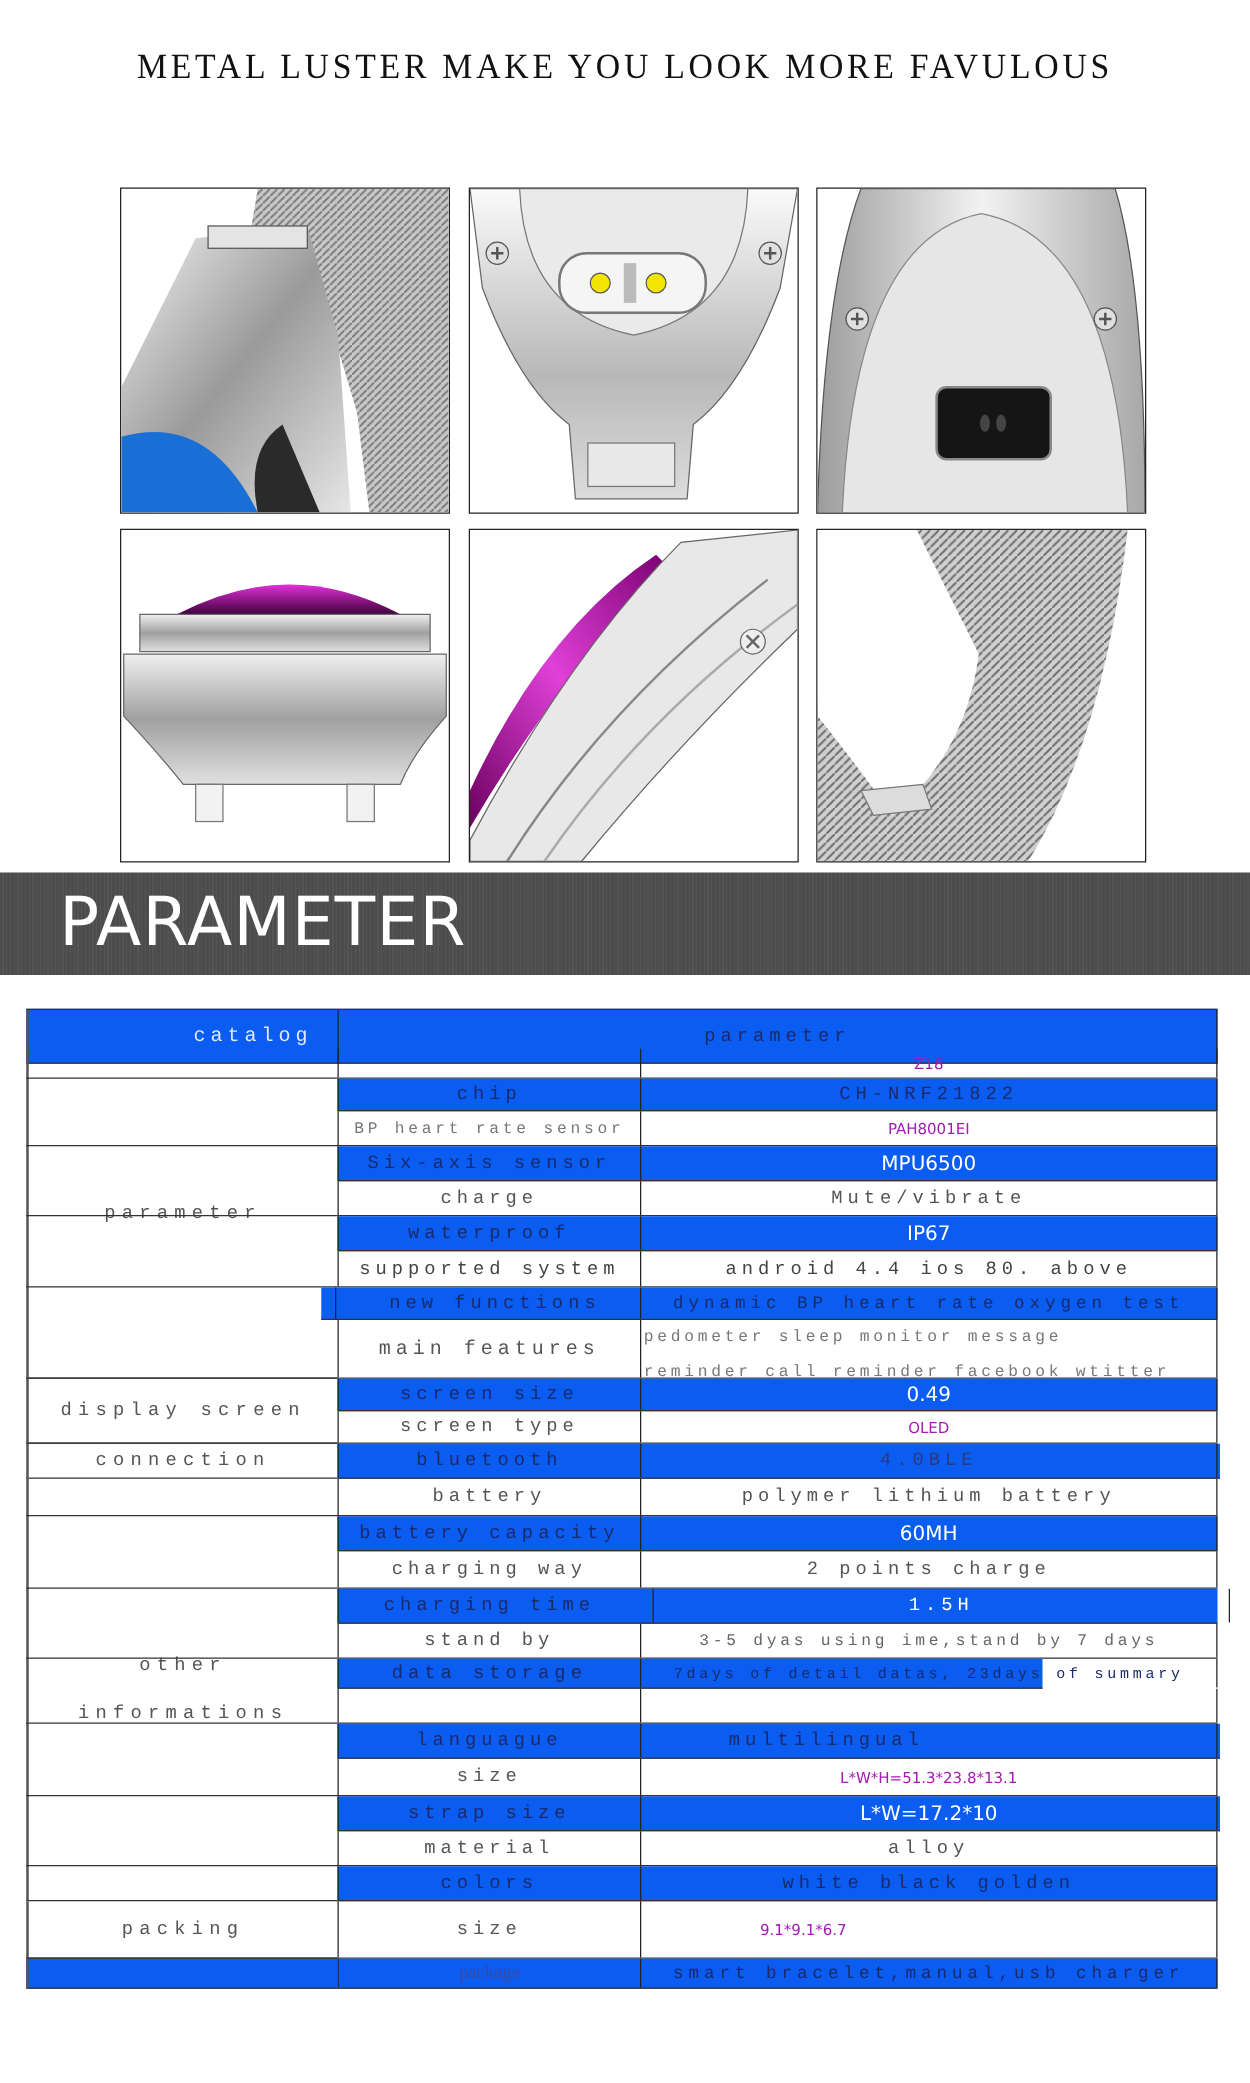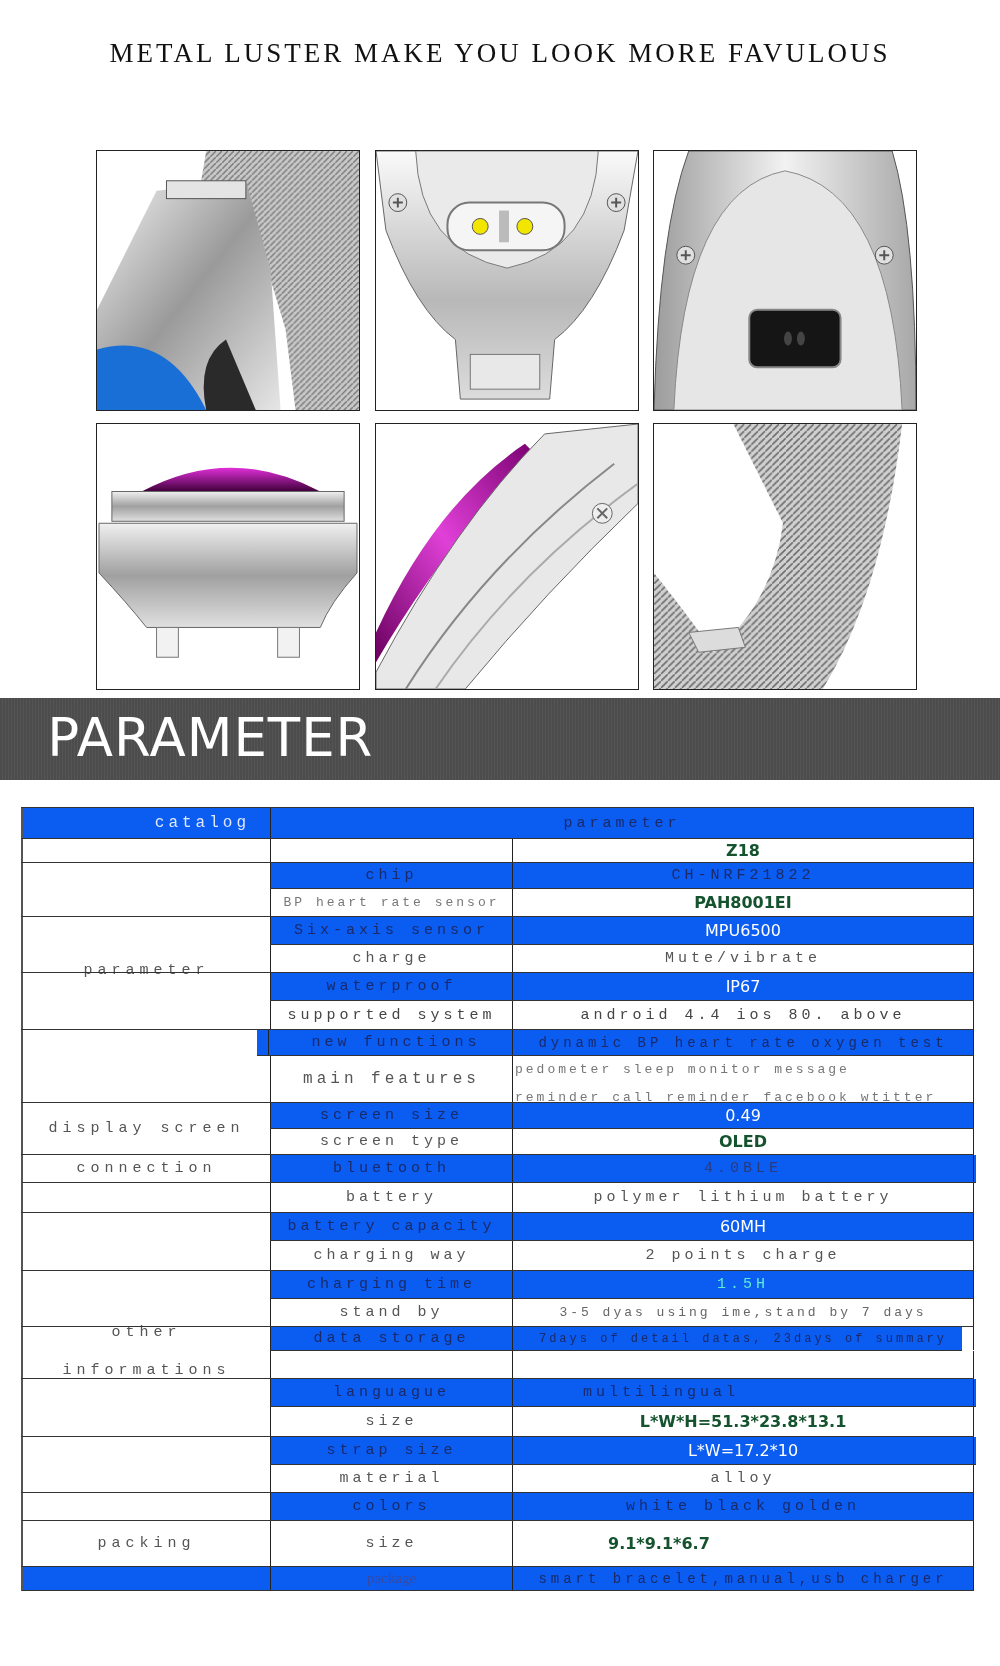--- a/index.html
+++ b/index.html
@@ -29,21 +29,21 @@
     .spec-table { position: absolute; left: 21px; top: 807px; width: 953px; }
     .row { position: absolute; left: 0; width: 953px; }
     .cell {
       position: absolute; top: 0; height: 100%; display: flex; align-items: center; justify-content: center;
       font-family: "Liberation Mono", monospace; letter-spacing: 4px; font-size: 15px; color: #555;
       white-space: nowrap; overflow: hidden;
     }
     .blue { background: #0b5cf0; }
     .blue .cell { color: #1a2a6a; }
     .blue .cell.light { color: #dfe8ff; font-family: "DejaVu Sans", sans-serif; letter-spacing: 0; font-size: 16px; }
-    .cell.sans { font-family: "DejaVu Sans", sans-serif; letter-spacing: 0; color: #14532d; font-size: 16px; font-weight: bold; }
+    .cell.sans { font-family: "DejaVu Sans", sans-serif; letter-spacing: 0; color: #a21caf; font-size: 12px; }
     .c2 { left: 249px; width: 242px; border-left: 1.5px solid #222; }
     .c3 { left: 491px; width: 462px; border-left: 1.5px solid #222; border-right: 1.5px solid #222; }
     .rowline { border-bottom: 1.5px solid #333; }
     .cat {
       position: absolute; left: 0; width: 249px; display: flex; align-items: center; justify-content: center;
       flex-direction: column; font-family: "Liberation Mono", monospace; letter-spacing: 5px;
       font-size: 15px; color: #555; border-left: 2px solid #555; border-bottom: 1.5px solid #333; text-align: center;
       line-height: 38px;
     }
     .wrap { white-space: normal; justify-content: flex-start; padding-left: 2px; font-size: 13px; letter-spacing: 3px; line-height: 28px; color: #777; flex-direction: column; align-items: flex-start; }
@@ -169,21 +169,21 @@
     </svg>
   </div>
 </div>
 
 <div class="banner">
   <div class="banner-title">PARAMETER</div>
 </div>
 
 <div class="spec-table">
 
-  <div class="row blue rowline" style="top:0;height:32px;border-top:1.5px solid #333;padding-left:24px;">
+  <div class="row blue rowline" style="top:0;height:44px;border-top:1.5px solid #333;padding-left:24px;">
     <div class="cell light" style="left:0;width:249px;justify-content:flex-end;padding-right:20px;font-family:'Liberation Mono',monospace;letter-spacing:4px;border-left:2px solid #555;">catalog</div>
     <div class="cell" style="left:249px;width:704px;border-left:1.5px solid #222;border-right:1.5px solid #222;">parameter</div>
   </div>
 
   <div class="cat" style="top:32px;height:264px;">
       <span>parameter</span>
     </div>
   <div class="cat" style="top:296px;height:52px;">
       <span>display screen</span>
     </div>
@@ -259,27 +259,27 @@
   <div class="row blue rowline" style="top:406px;height:28px;left:249px;width:704px;">
     <div class="cell c2" style="left:0;">battery capacity</div>
     <div class="cell c3 light" style="left:242px;color:#fff;">60MH</div>
   </div>
   <div class="row rowline" style="top:434px;height:30px;">
     <div class="cell c2">charging way</div>
     <div class="cell c3">2 points charge</div>
   </div>
   <div class="row blue rowline" style="top:464px;height:28px;left:249px;width:704px;">
     <div class="cell c2" style="left:0;">charging time</div>
-    <div class="cell c3" style="left:242px;color:#5eead4;text-align:right;">1.5H</div>
+    <div class="cell c3" style="left:252px;color:#ffffff;text-align:right;">1.5H</div>
   </div>
   <div class="row rowline" style="top:492px;height:28px;">
     <div class="cell c2">stand by</div>
     <div class="cell c3" style="font-size:13px;letter-spacing:3px;color:#666;">3-5 dyas using ime,stand by 7 days</div>
   </div>
-  <div class="row blue rowline" style="top:520px;height:24px;left:249px;width:692px;">
+  <div class="row blue rowline" style="top:520px;height:24px;left:249px;width:564px;">
     <div class="cell c2" style="left:0;">data storage</div>
     <div class="cell c3" style="left:242px;font-size:12px;letter-spacing:3px;">7days of detail datas, 23days of summary</div>
   </div>
   <div class="row rowline" style="top:544px;height:28px;">
     <div class="cell c2"></div>
     <div class="cell c3"></div>
   </div>
   <div class="row blue rowline" style="top:572px;height:28px;left:249px;width:706px;">
     <div class="cell c2" style="left:0;">languague</div>
     <div class="cell c3" style="left:242px;justify-content:flex-start;padding-left:70px;">multilingual</div>

